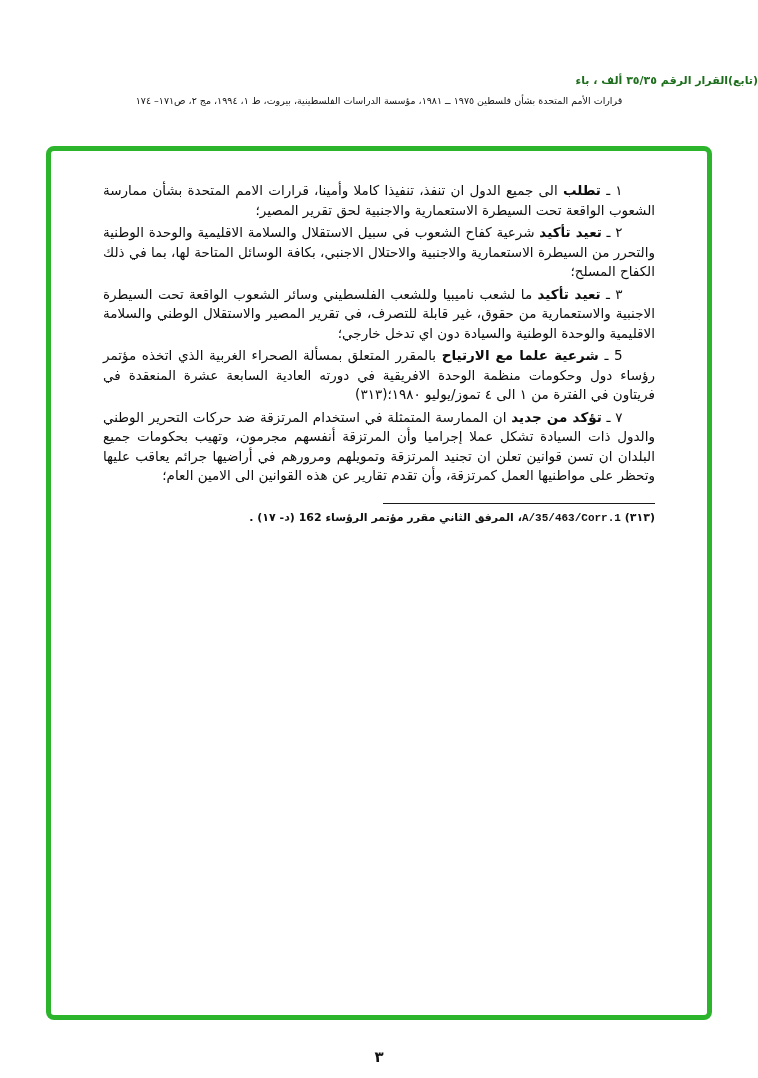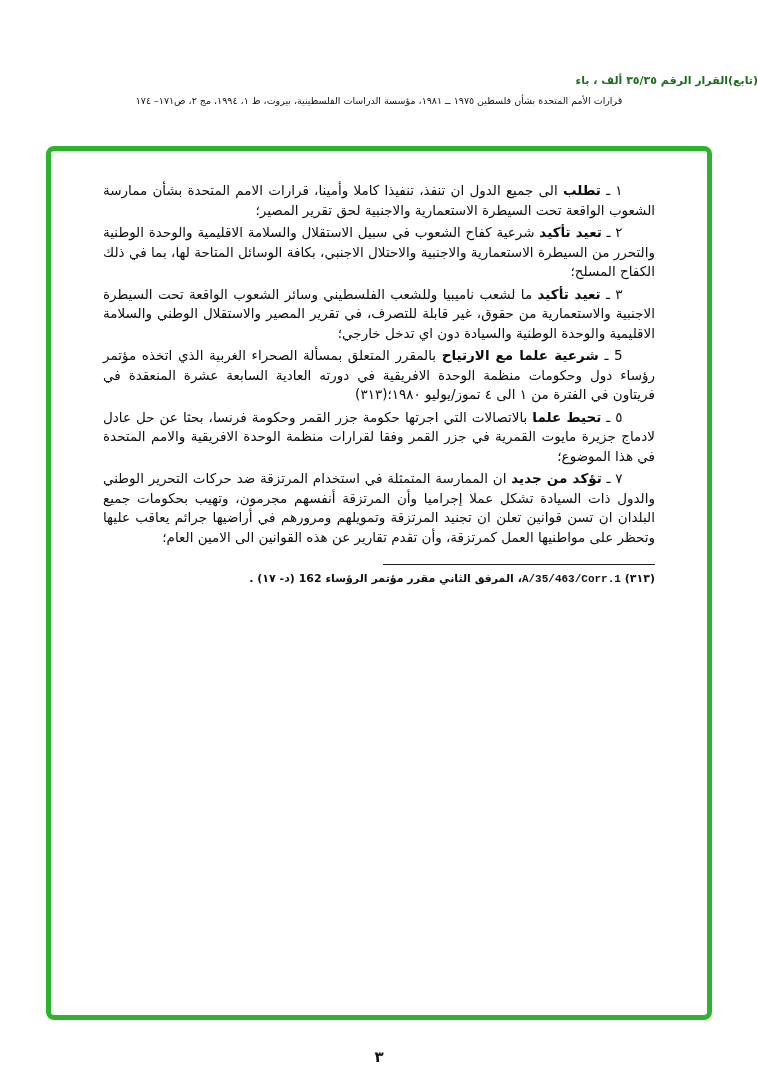--- a/index.html
+++ b/index.html
@@ -107,21 +107,20 @@
     <div class="doc-source">قرارات الأمم المتحدة بشأن فلسطين ١٩٧٥ ــ ١٩٨١، مؤسسة الدراسات الفلسطينية، بيروت، ط ١، ١٩٩٤، مج ٢، ص١٧١– ١٧٤</div>
   </div>
 
   <div class="frame">
 
     <div class="paragraphs">
         <p><span class="num">١ ـ </span><span class="lead">تطلب</span><span> الى جميع الدول ان تنفذ، تنفيذا كاملا وأمينا، قرارات الامم المتحدة بشأن ممارسة الشعوب الواقعة تحت السيطرة الاستعمارية والاجنبية لحق تقرير المصير؛</span></p>
         <p><span class="num">٢ ـ </span><span class="lead">تعيد تأكيد</span><span> شرعية كفاح الشعوب في سبيل الاستقلال والسلامة الاقليمية والوحدة الوطنية والتحرر من السيطرة الاستعمارية والاجنبية والاحتلال الاجنبي، بكافة الوسائل المتاحة لها، بما في ذلك الكفاح المسلح؛</span></p>
         <p><span class="num">٣ ـ </span><span class="lead">تعيد تأكيد</span><span> ما لشعب ناميبيا وللشعب الفلسطيني وسائر الشعوب الواقعة تحت السيطرة الاجنبية والاستعمارية من حقوق، غير قابلة للتصرف، في تقرير المصير والاستقلال الوطني والسلامة الاقليمية والوحدة الوطنية والسيادة دون اي تدخل خارجي؛</span></p>
         <p><span class="num">5 ـ </span><span class="lead">شرعية علما مع الارتياح</span><span> بالمقرر المتعلق بمسألة الصحراء الغربية الذي اتخذه مؤتمر رؤساء دول وحكومات منظمة الوحدة الافريقية في دورته العادية السابعة عشرة المنعقدة في فريتاون في الفترة من ١ الى ٤ تموز/يوليو ١٩٨٠؛(٣١٣)</span></p>
-        <p><span class="num">٥ ـ </span><span class="lead">تحيط علما</span><span> بالاتصالات التي اجرتها حكومة جزر القمر وحكومة فرنسا، بحثا عن حل عادل لادماج جزيرة مايوت القمرية في جزر القمر وفقا لقرارات منظمة الوحدة الافريقية والامم المتحدة في هذا الموضوع؛</span></p>
         <p><span class="num">٧ ـ </span><span class="lead">تؤكد من جديد</span><span> ان الممارسة المتمثلة في استخدام المرتزقة ضد حركات التحرير الوطني والدول ذات السيادة تشكل عملا إجراميا وأن المرتزقة أنفسهم مجرمون، وتهيب بحكومات جميع البلدان ان تسن قوانين تعلن ان تجنيد المرتزقة وتمويلهم ومرورهم في أراضيها جرائم يعاقب عليها وتحظر على مواطنيها العمل كمرتزقة، وأن تقدم تقارير عن هذه القوانين الى الامين العام؛</span></p>
       </div>
 
     <div class="footnote-divider"></div>
 
     <div class="footnote">
       <span>(٣١٣)</span>
       <span class="ref">A/35/463/Corr.1</span><span>، المرفق الثاني مقرر مؤتمر الرؤساء 162 (د- ١٧) .</span>
     </div>
 

